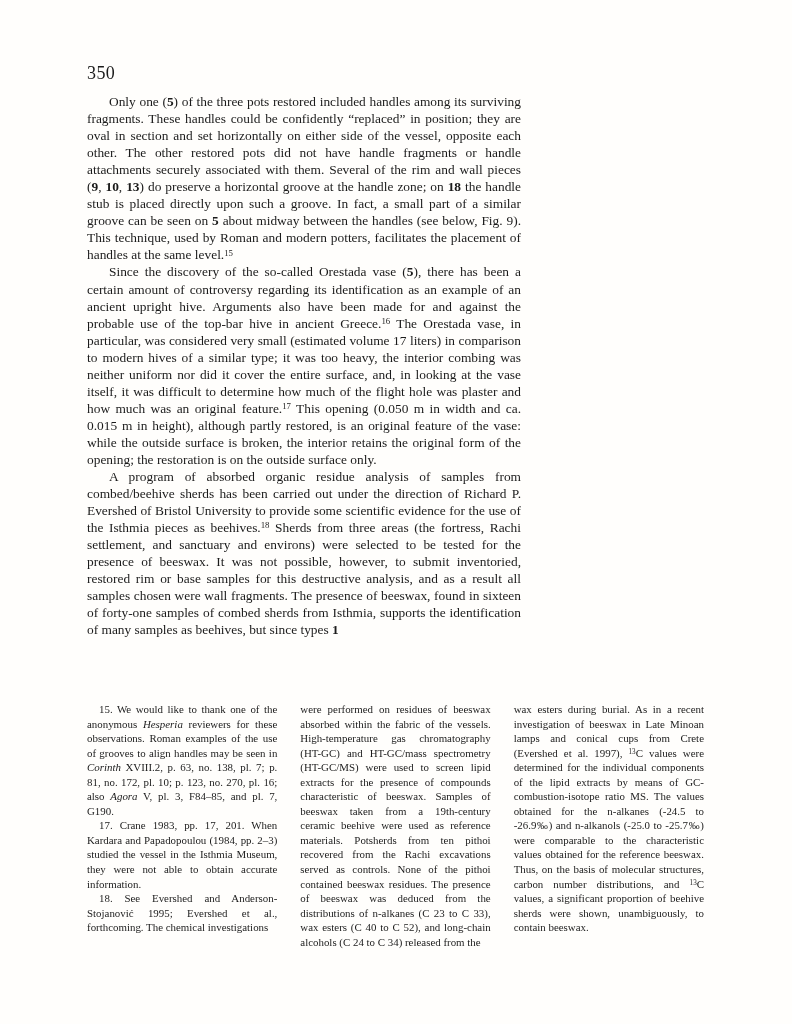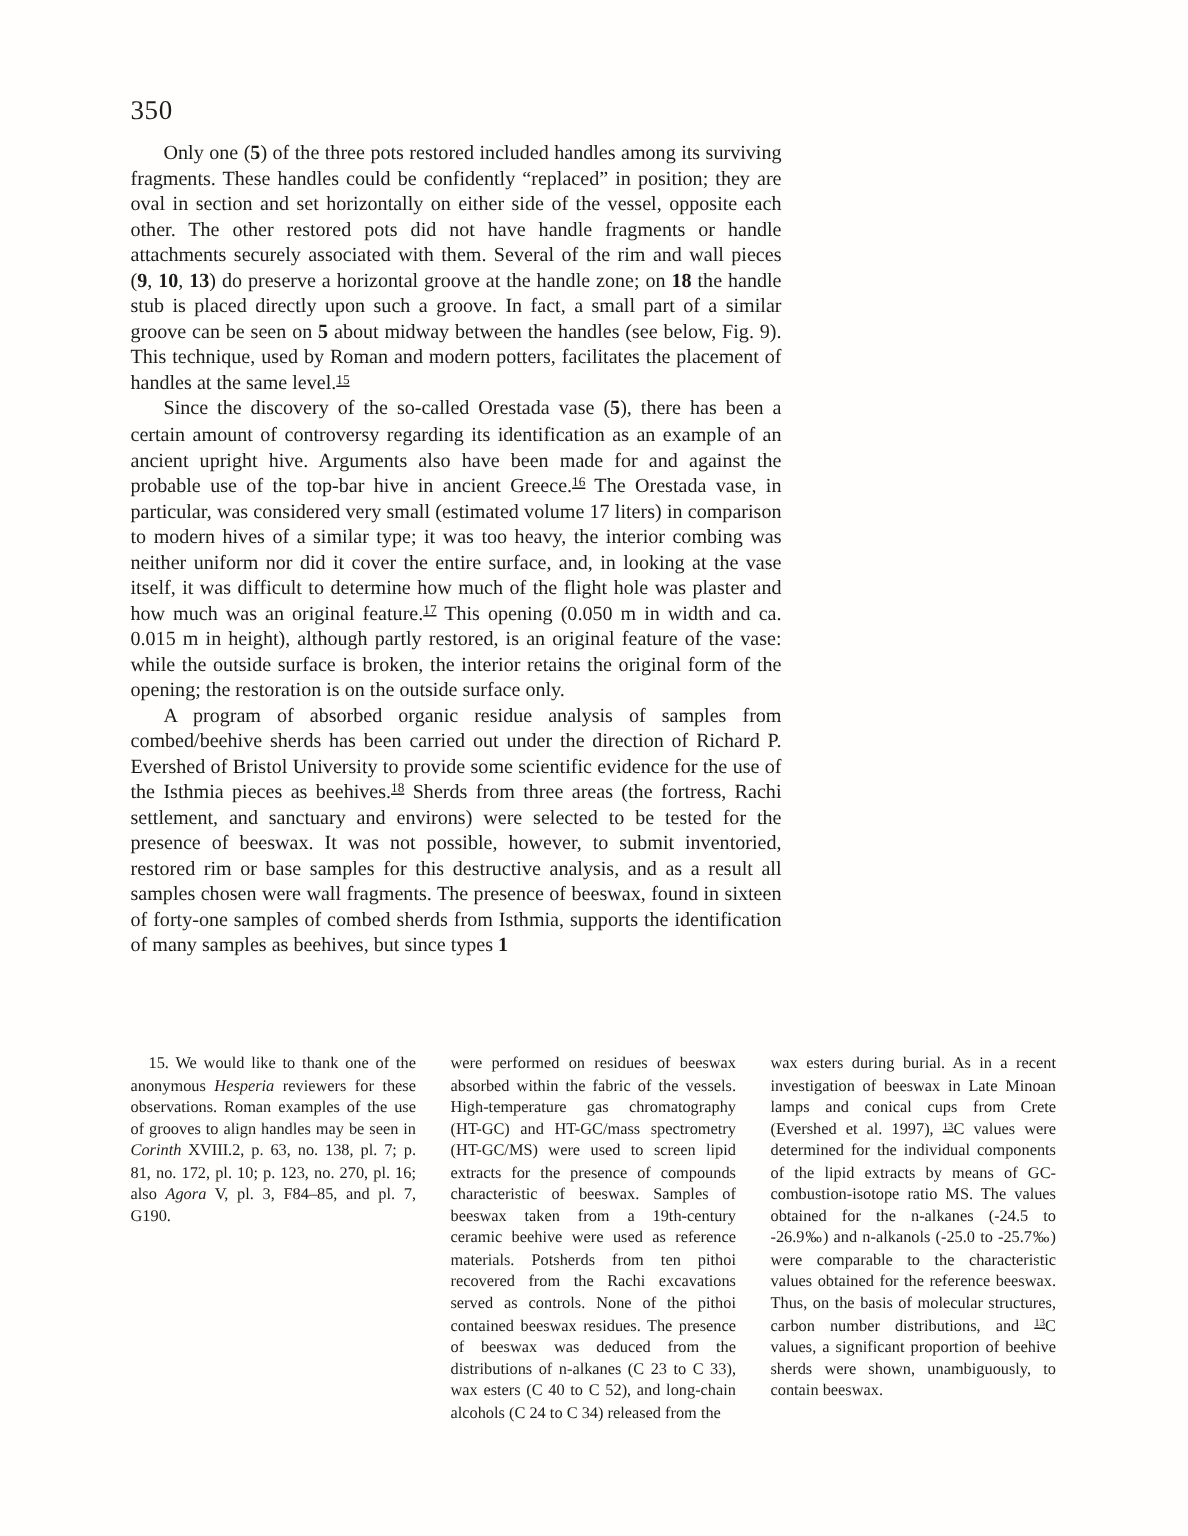--- a/index.html
+++ b/index.html
@@ -61,41 +61,42 @@
   }
   .footnotes p { margin: 0; }
   .fn-note { text-indent: 12px; }
   .fn-cont { text-indent: 0; }
   sup {
     font-size: 0.66em;
     line-height: 0;
     position: relative;
     vertical-align: baseline;
     top: -0.42em;
-    text-decoration: underline;
   }
 </style>
 </head>
 <body>
 
 <div class="page">
 
   <header class="header">
     <span class="page-number">350</span>
   </header>
 
   <main class="body-text">
     <p><span>Only one (</span><span style="font-weight: 700;">5</span><span>) of the three pots restored included handles among its surviving fragments. These handles could be confidently “replaced” in position; they are oval in section and set horizontally on either side of the vessel, opposite each other. The other restored pots did not have handle fragments or handle attachments securely associated with them. Several of the rim and wall pieces (</span><span style="font-weight: 700;">9</span><span>, </span><span style="font-weight: 700;">10</span><span>, </span><span style="font-weight: 700;">13</span><span>) do preserve a horizontal groove at the handle zone; on </span><span style="font-weight: 700;">18</span><span> the handle stub is placed directly upon such a groove. In fact, a small part of a similar groove can be seen on </span><span style="font-weight: 700;">5</span><span> about midway between the handles (see below, Fig. 9). This technique, used by Roman and modern potters, facilitates the placement of handles at the same level.</span><sup>15</sup></p>
     <p><span>Since the discovery of the so-called Orestada vase (</span><span style="font-weight: 700;">5</span><span>), there has been a certain amount of controversy regarding its identification as an example of an ancient upright hive. Arguments also have been made for and against the probable use of the top-bar hive in ancient Greece.</span><sup>16</sup><span> The Orestada vase, in particular, was considered very small (estimated volume 17 liters) in comparison to modern hives of a similar type; it was too heavy, the interior combing was neither uniform nor did it cover the entire surface, and, in looking at the vase itself, it was difficult to determine how much of the flight hole was plaster and how much was an original feature.</span><sup>17</sup><span> This opening (0.050 m in width and ca. 0.015 m in height), although partly restored, is an original feature of the vase: while the outside surface is broken, the interior retains the original form of the opening; the restoration is on the outside surface only.</span></p>
     <p><span>A program of absorbed organic residue analysis of samples from combed/beehive sherds has been carried out under the direction of Richard P. Evershed of Bristol University to provide some scientific evidence for the use of the Isthmia pieces as beehives.</span><sup>18</sup><span> Sherds from three areas (the fortress, Rachi settlement, and sanctuary and environs) were selected to be tested for the presence of beeswax. It was not possible, however, to submit inventoried, restored rim or base samples for this destructive analysis, and as a result all samples chosen were wall fragments. The presence of beeswax, found in sixteen of forty-one samples of combed sherds from Isthmia, supports the identification of many samples as beehives, but since types </span><span style="font-weight: 700;">1</span></p>
   </main>
 
   <section class="footnotes">
     <div class="fn-col">
       <p class="fn-note"><span>15. We would like to thank one of the anonymous </span><span style="font-style: italic;">Hesperia</span><span> reviewers for these observations. Roman examples of the use of grooves to align handles may be seen in </span><span style="font-style: italic;">Corinth</span><span> XVIII.2, p. 63, no. 138, pl. 7; p. 81, no. 172, pl. 10; p. 123, no. 270, pl. 16; also </span><span style="font-style: italic;">Agora</span><span> V, pl. 3, F84–85, and pl. 7, G190.</span></p>
+      <p class="fn-note"><span>17. Crane 1983, pp. 17, 201. When Kardara and Papadopoulou (1984, pp. 2–3) studied the vessel in the Isthmia Museum, they were not able to obtain accurate information.</span></p>
+      <p class="fn-note"><span>18. See Evershed and Anderson-Stojanović 1995; Evershed et al., forthcoming. The chemical investigations</span></p>
     </div>
     <div class="fn-col">
       <p class="fn-cont"><span>were performed on residues of beeswax absorbed within the fabric of the vessels. High-temperature gas chromatography (HT-GC) and HT-GC/mass spectrometry (HT-GC/MS) were used to screen lipid extracts for the presence of compounds characteristic of beeswax. Samples of beeswax taken from a 19th-century ceramic beehive were used as reference materials. Potsherds from ten pithoi recovered from the Rachi excavations served as controls. None of the pithoi contained beeswax residues. The presence of beeswax was deduced from the distributions of n-alkanes (C 23 to C 33), wax esters (C 40 to C 52), and long-chain alcohols (C 24 to C 34) released from the</span></p>
     </div>
     <div class="fn-col">
       <p class="fn-cont"><span>wax esters during burial. As in a recent investigation of beeswax in Late Minoan lamps and conical cups from Crete (Evershed et al. 1997), </span><sup>13</sup><span>C values were determined for the individual components of the lipid extracts by means of GC-combustion-isotope ratio MS. The values obtained for the n-alkanes (-24.5 to -26.9‰) and n-alkanols (-25.0 to -25.7‰) were comparable to the characteristic values obtained for the reference beeswax. Thus, on the basis of molecular structures, carbon number distributions, and </span><sup>13</sup><span>C values, a significant proportion of beehive sherds were shown, unambiguously, to contain beeswax.</span></p>
     </div>
   </section>
 
 </div>

